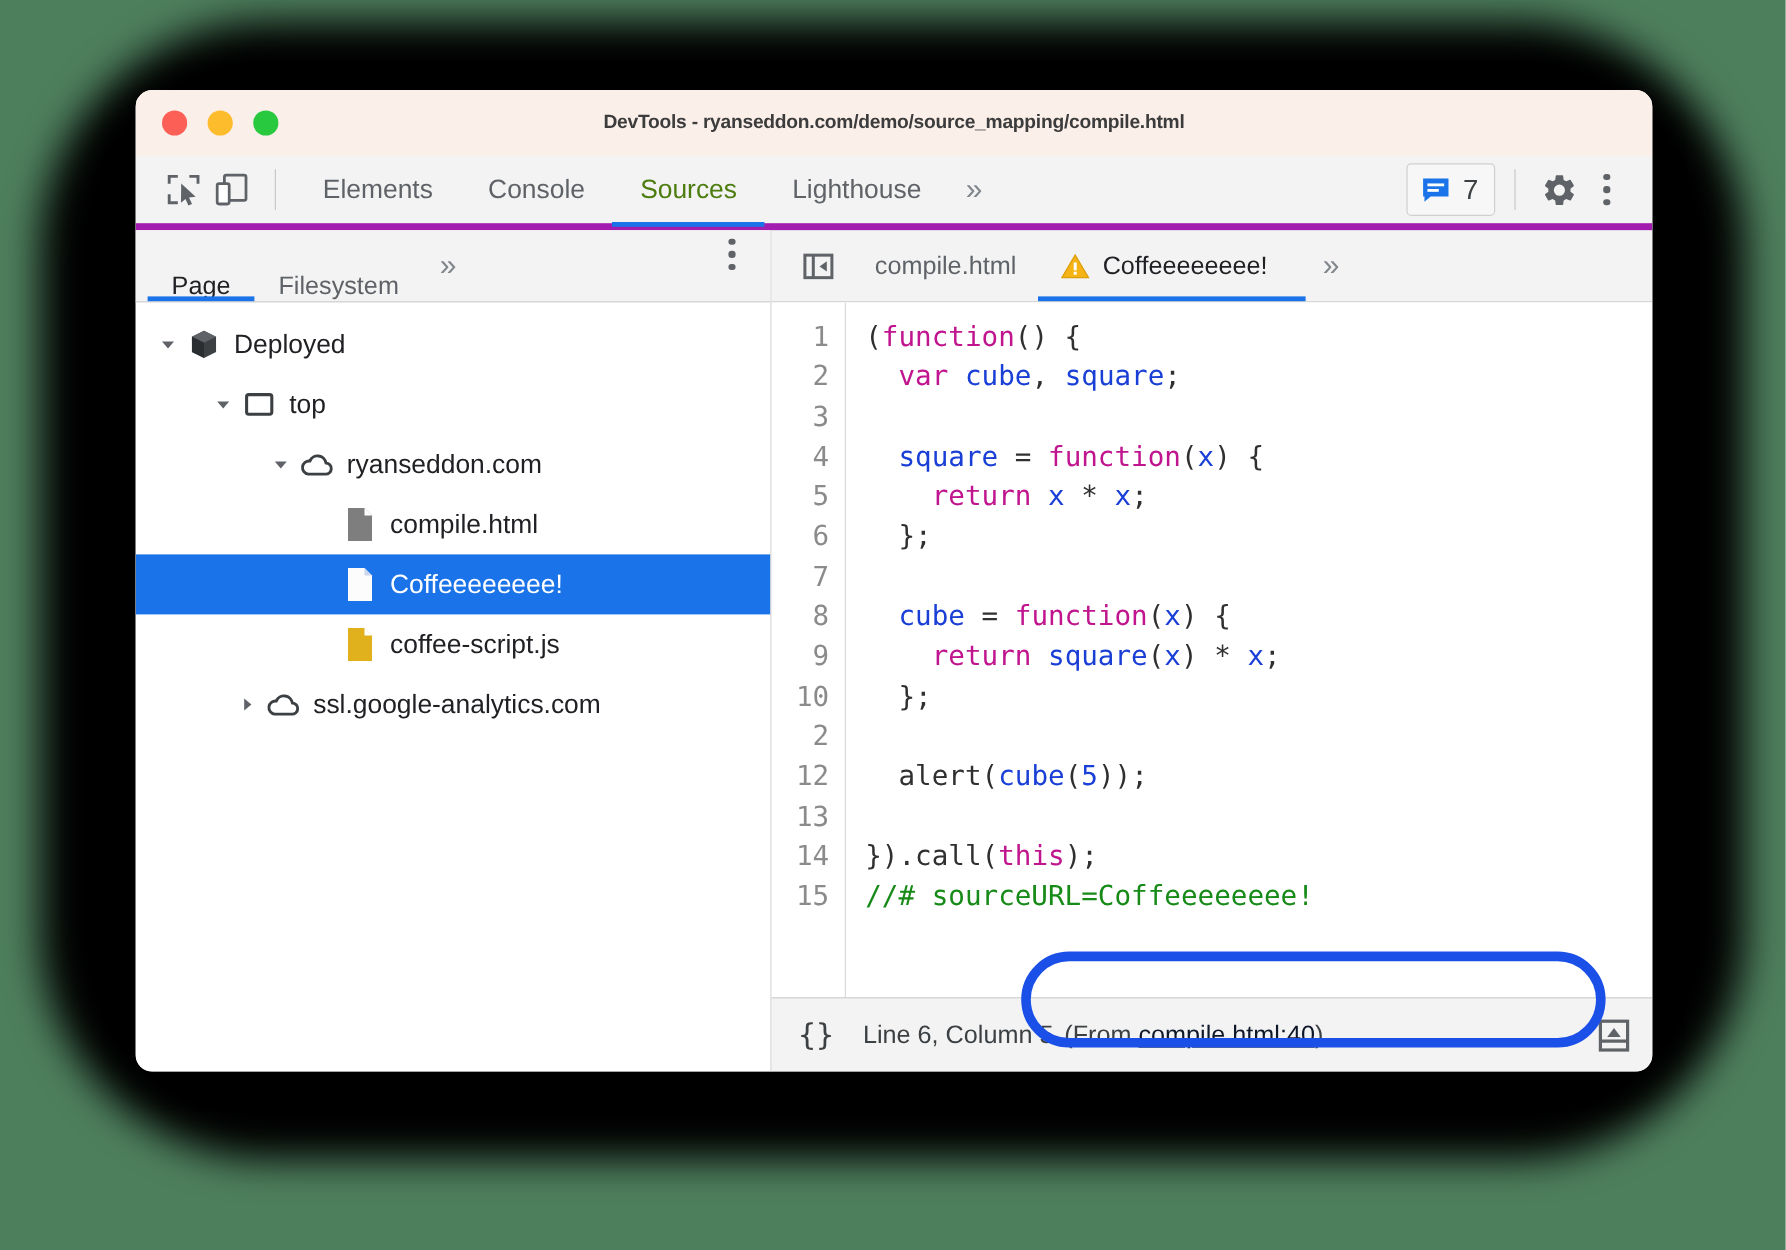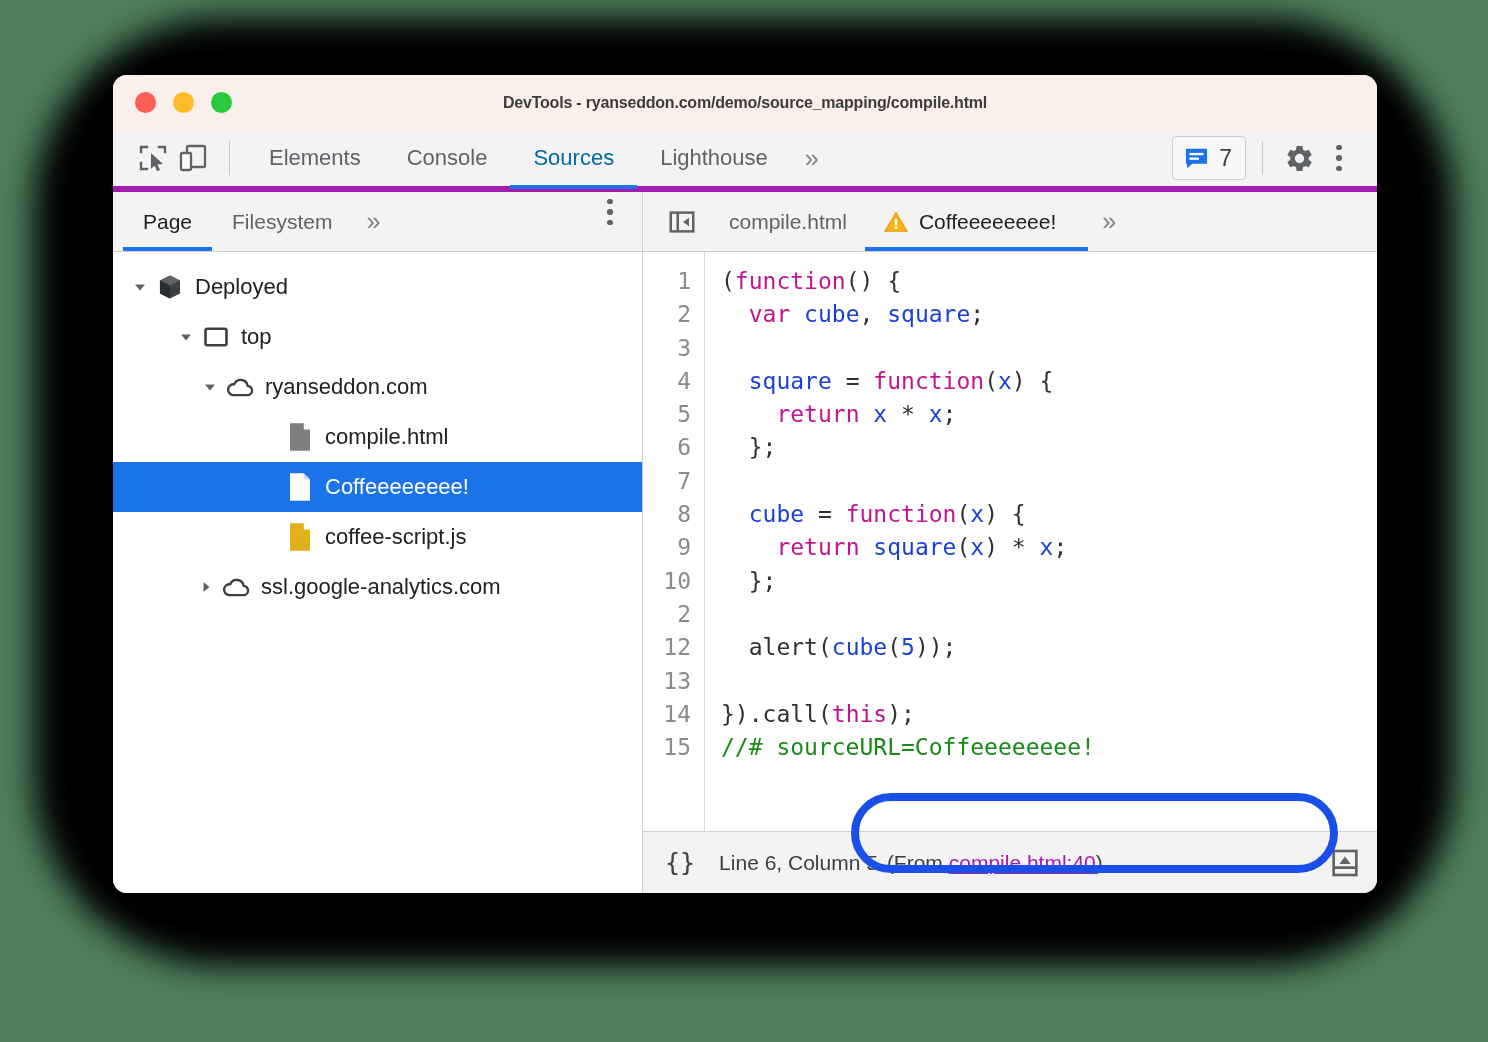--- a/index.html
+++ b/index.html
@@ -88,21 +88,21 @@
   }
   .panel-tabs { display: flex; align-items: stretch; height: 62px; }
   .panel-tab {
     display: flex; align-items: center;
     padding: 0 23px;
     font-size: 22px;
     color: #5f6368;
     position: relative;
     white-space: nowrap;
   }
-  .panel-tab.active { color: #0369a1; }
+  .panel-tab.active { color: #4d7c0f; }
   .panel-tab.active::after {
     content: "";
     position: absolute;
     left: 0; right: 0; bottom: 0;
     height: 4px;
     background: #1a73e8;
   }
   .chev {
     font-size: 25px;
     color: #80868b;
@@ -144,21 +144,21 @@
   }
   #nav-tabs {
     height: 60px;
     background: #f3f3f3;
     border-bottom: 1px solid #d0d0d0;
     display: flex;
     align-items: stretch;
     padding-left: 10px;
   }
   .nav-tab {
-    display: flex; align-items: center;
+    display: flex; align-items: flex-end;
     padding: 0 20px;
     font-size: 21px;
     color: #5f6368;
     position: relative;
   }
   .nav-tab.active { color: #202124; }
   .nav-tab.active::after {
     content: "";
     position: absolute; left: 0; right: 0; bottom: 0;
     height: 4px; background: #1a73e8;
@@ -266,21 +266,21 @@
   #fmt-icon {
     font-family: "DejaVu Sans Mono", monospace;
     font-size: 25px;
     color: #3c4043;
     margin-right: 24px;
   }
   #status-from {
     margin-left: 9px;
     color: #3c4043;
   }
-  #status-from a { color: #a21caf; }
+  #status-from a { color: #0f172a; }
 
   
   .anno {
     position: absolute;
     border: 8px solid #1a4fe8;
     border-radius: 40px;
     pointer-events: none;
     z-index: 40;
   }
   #anno-code { left: 738px; top: 718px; width: 487px; height: 80px; }
@@ -401,21 +401,21 @@
               </svg>
           </span>
           <span class="t-icon">
             <svg width="28" height="28" viewBox="0 0 24 24">
               <rect x="3" y="5" width="18" height="14" rx="1.5" fill="none" stroke="#3c4043" stroke-width="2.2"></rect>
             </svg>
           </span>
           <span class="t-label">top</span>
         </div>
 
-        <div class="tree-row" style="padding-left:84px;">
+        <div class="tree-row" style="padding-left:108px;">
           <span class="twisty">
             <svg width="16" height="16" viewBox="0 0 16 16">
                 <path d="M3 5.5h10L8 11.5z" fill="#5f6368"></path>
               </svg>
           </span>
           <span class="t-icon">
             <svg width="30" height="30" viewBox="0 0 24 24">
               <path d="M6.3 18.5h11.5a3.7 3.7 0 00.3-7.4 5.6 5.6 0 00-10.7-1.3 3.85 3.85 0 00-1.1 8.7z" fill="none" stroke="#3c4043" stroke-width="1.9" stroke-linejoin="round"></path>
             </svg>
           </span>

